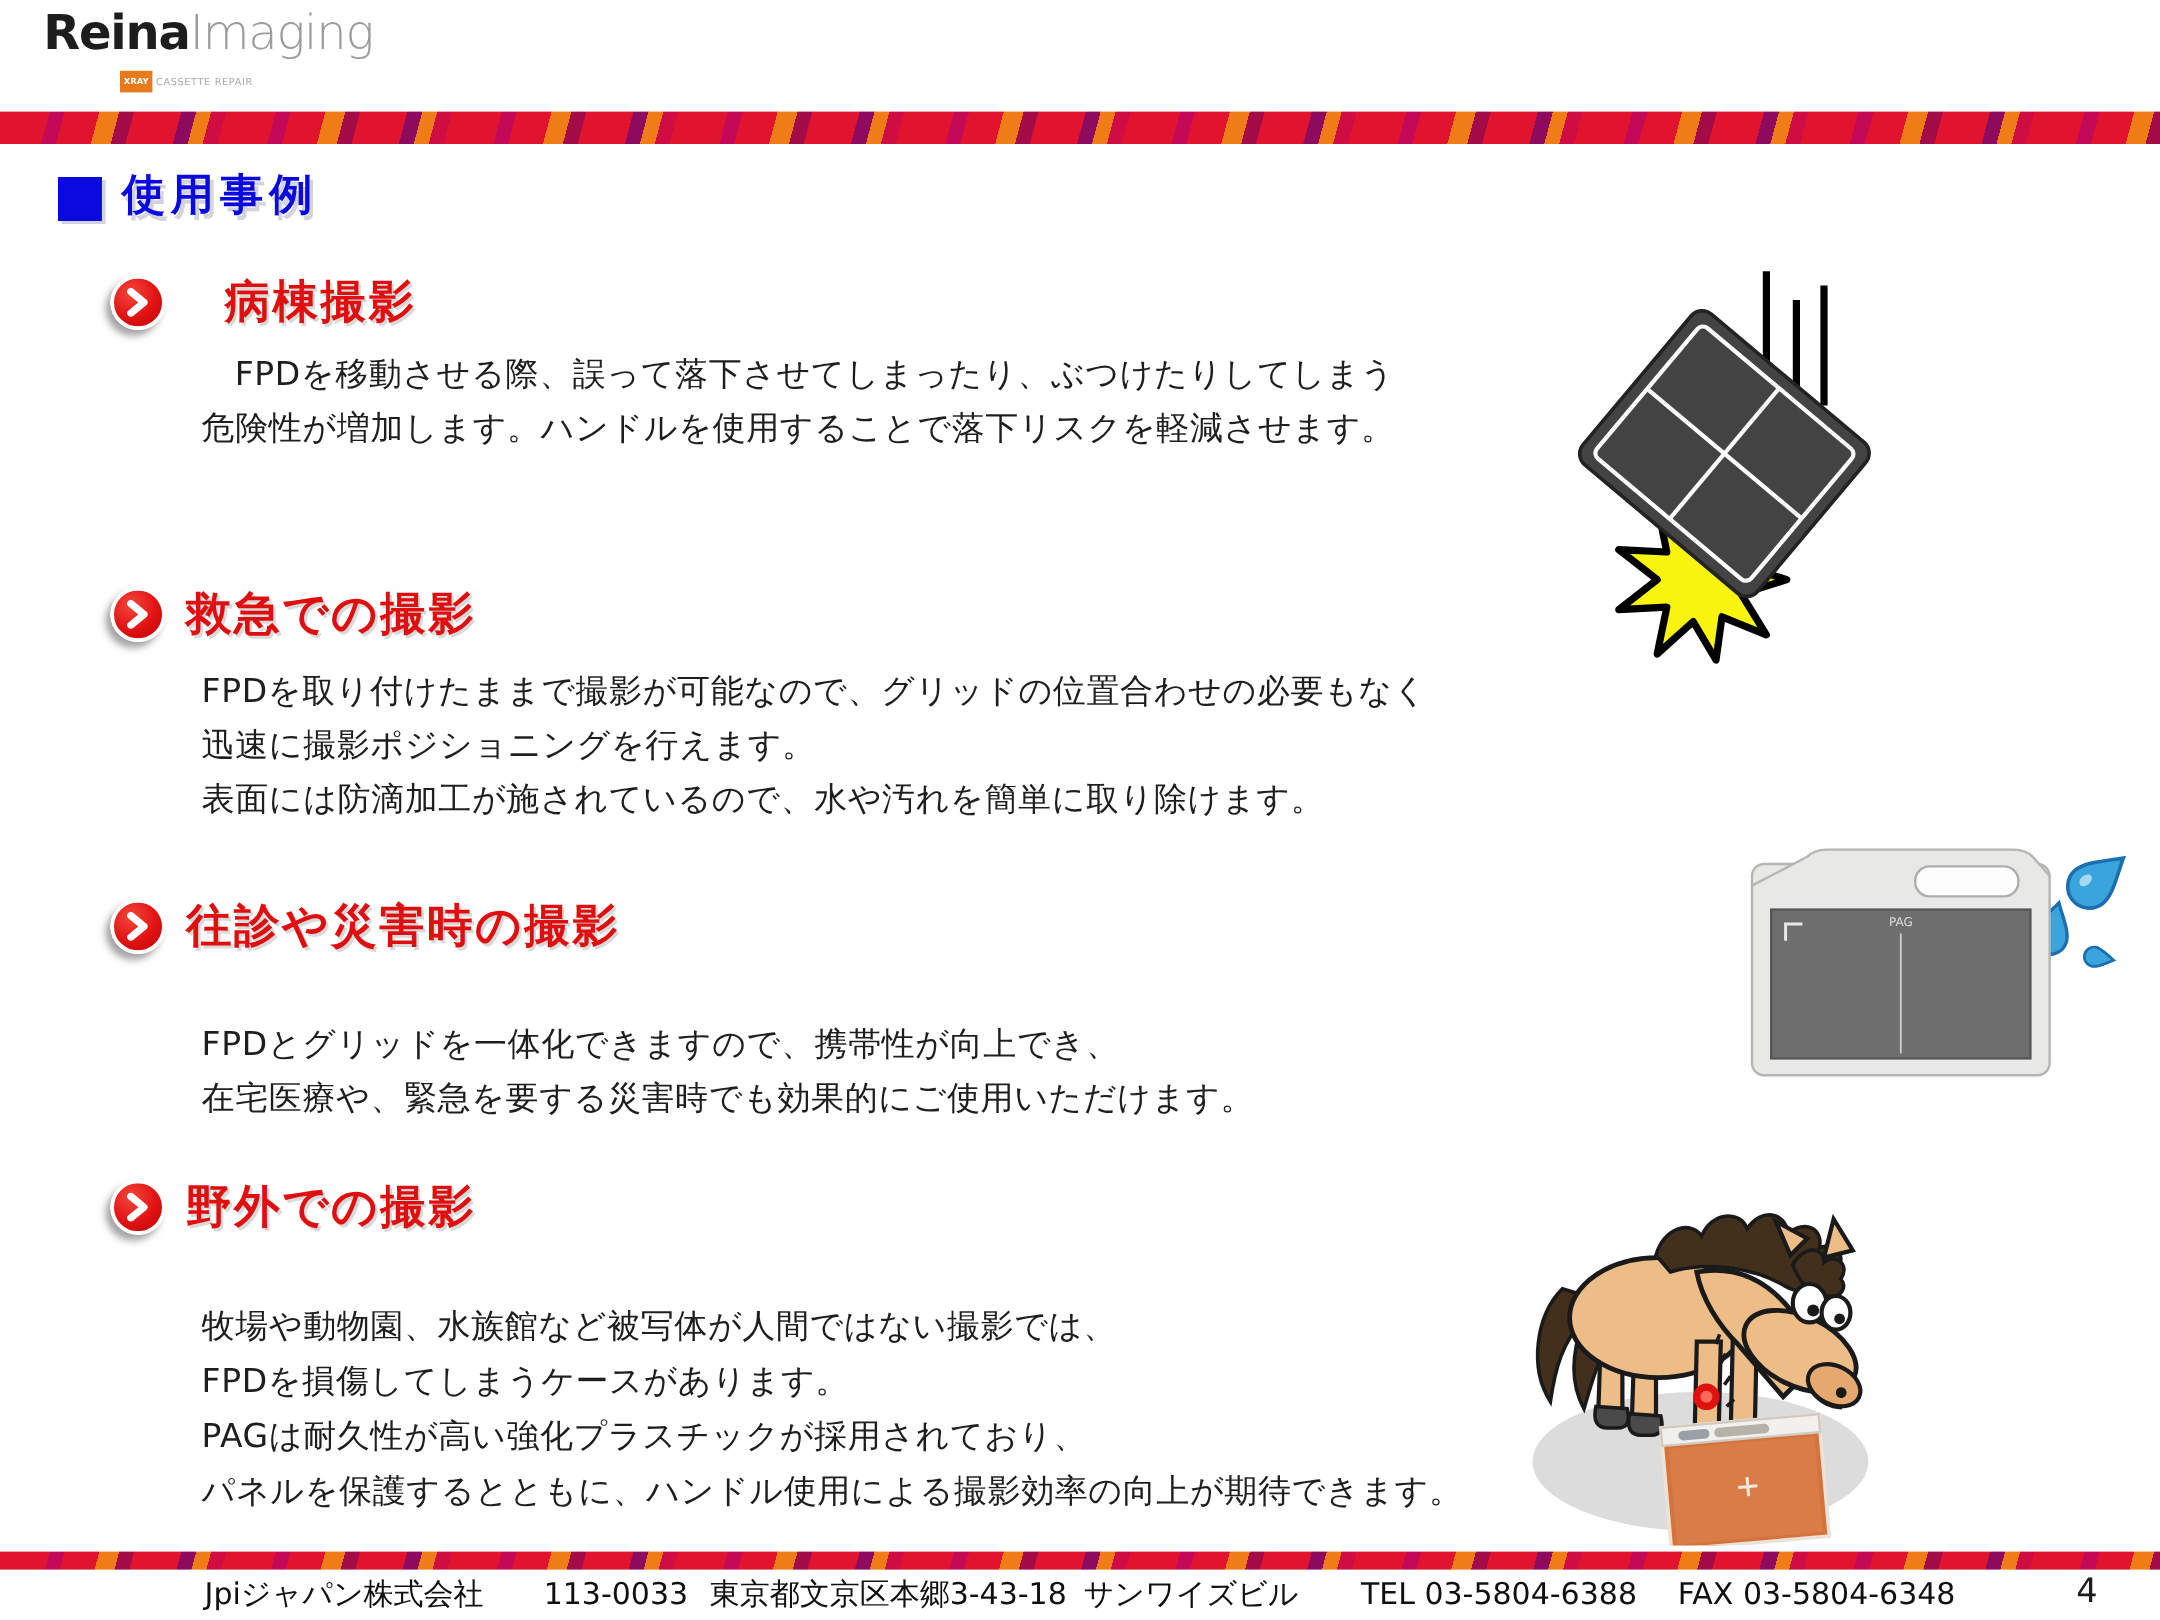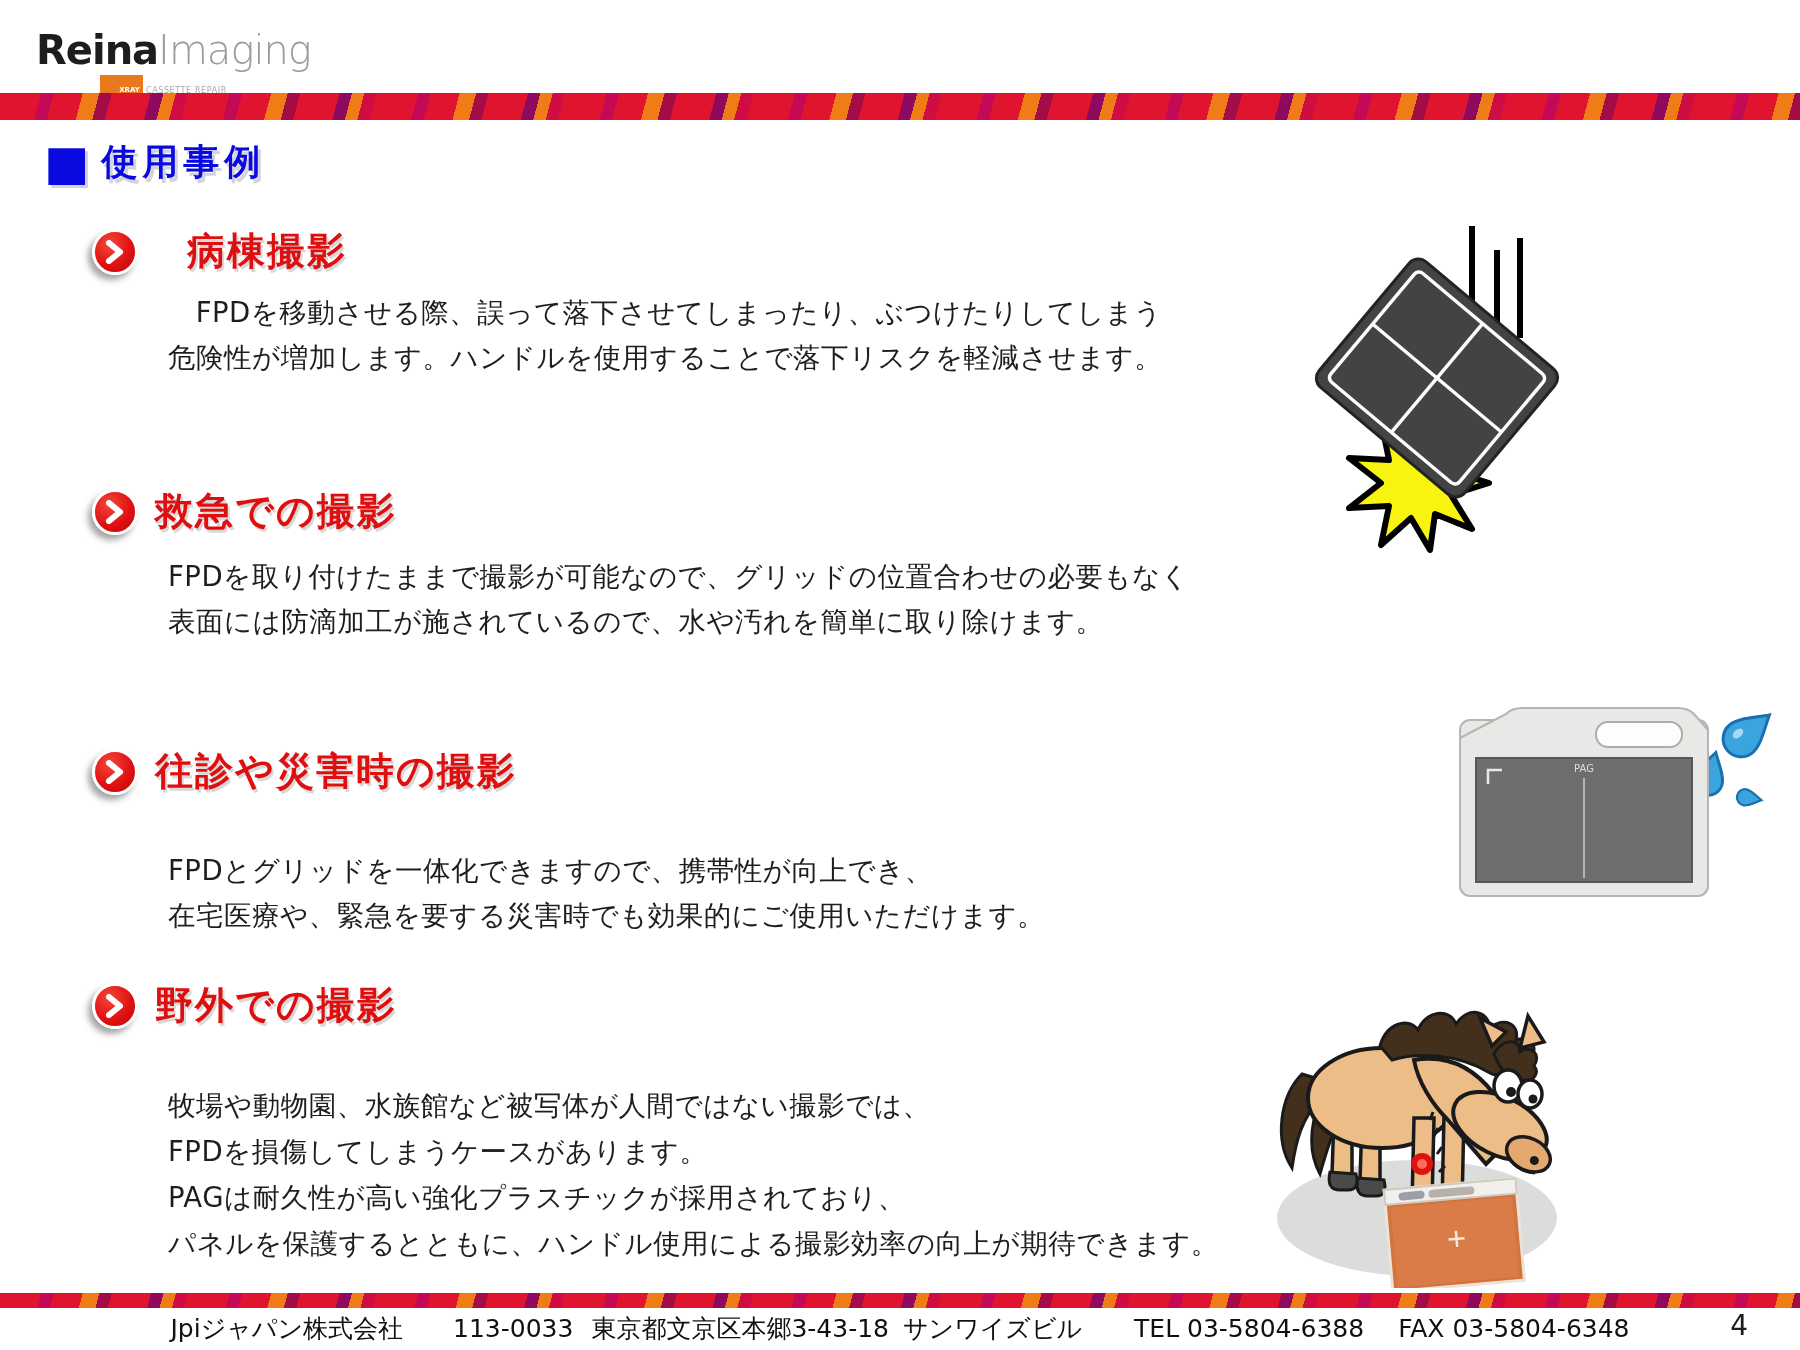--- a/index.html
+++ b/index.html
@@ -1,26 +1,26 @@
 <!DOCTYPE html>
 <html><head>
 <meta charset="utf-8">
 <style>
   html,body{margin:0;padding:0;background:#888;}
   .slide{position:relative;width:1800px;height:1350px;background:#ffffff;overflow:hidden;
          font-family:"DejaVu Sans","Liberation Sans",sans-serif;}
 
   
-  .brand-left{position:absolute;left:36px;top:28px;}
+  .brand-left{position:absolute;left:36px;top:6px;}
   .brand-name{font-size:40px;letter-spacing:-1px;line-height:1.1;white-space:nowrap;}
   .brand-bold{font-weight:800;color:#1d1d1d;}
   .brand-light{font-weight:300;color:#9b9b9b;}
   .brand-badge-row{display:flex;align-items:center;margin-left:64px;margin-top:3px;height:30px;}
-  .badge-box{display:flex;align-items:center;justify-content:center;width:27px;height:30px;
-             background:#e8791c;color:#fff;font-size:7px;font-weight:700;padding-left:16px;}
+  .badge-box{display:flex;align-items:center;justify-content:center;width:27px;height:18px;
+             background:#e8791c;color:#fff;font-size:7px;font-weight:700;}
   .badge-text{margin-left:3px;font-size:8px;color:#a9a9a9;letter-spacing:.6px;}
 
   .brand-right{position:absolute;right:42px;top:4px;display:flex;align-items:flex-start;}
   .jpi-mark{font-size:66px;font-weight:800;color:#c2173a;letter-spacing:-4px;line-height:1.1;}
   .jpi-col{margin-left:14px;margin-top:24px;}
   .jpi-region{font-size:27px;color:#a3203a;font-weight:600;letter-spacing:3px;}
   .jpi-tagline{font-size:12px;color:#c23b4e;margin-top:2px;white-space:nowrap;}
 
   
   .stripe{position:absolute;left:0;width:100%;
@@ -100,20 +100,21 @@
   <div class="sec-head" style="top:486px;">
     <span class="arrow-badge">
       <svg width="20" height="24" viewBox="0 0 20 24">
           <polyline points="4,3 15,12 4,21" fill="none" stroke="#fff" stroke-width="6" stroke-linecap="round" stroke-linejoin="round"></polyline>
         </svg>
     </span>
     <h2 class="sec-title">救急での撮影</h2>
   </div>
   <div class="sec-body" style="top:554px;">
     <div>FPDを取り付けたままで撮影が可能なので、グリッドの位置合わせの必要もなく</div>
+    <div>迅速に撮影ポジショニングを行えます。</div>
     <div>表面には防滴加工が施されているので、水や汚れを簡単に取り除けます。</div>
   </div>
 
   <div class="sec-head" style="top:746px;">
     <span class="arrow-badge">
       <svg width="20" height="24" viewBox="0 0 20 24">
           <polyline points="4,3 15,12 4,21" fill="none" stroke="#fff" stroke-width="6" stroke-linecap="round" stroke-linejoin="round"></polyline>
         </svg>
     </span>
     <h2 class="sec-title">往診や災害時の撮影</h2>

